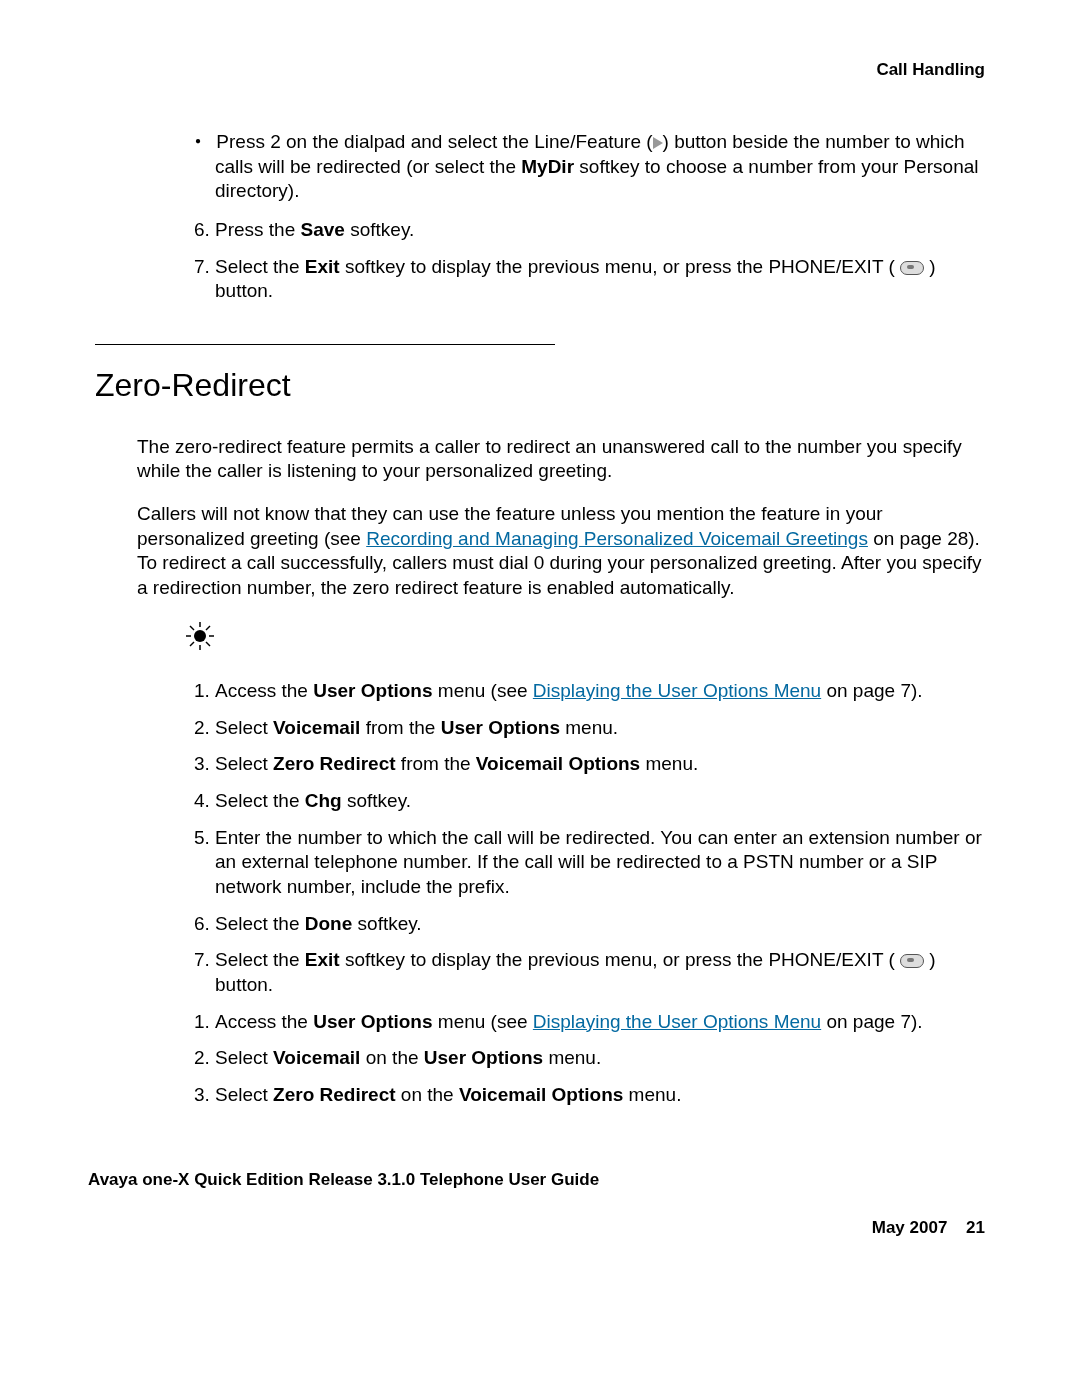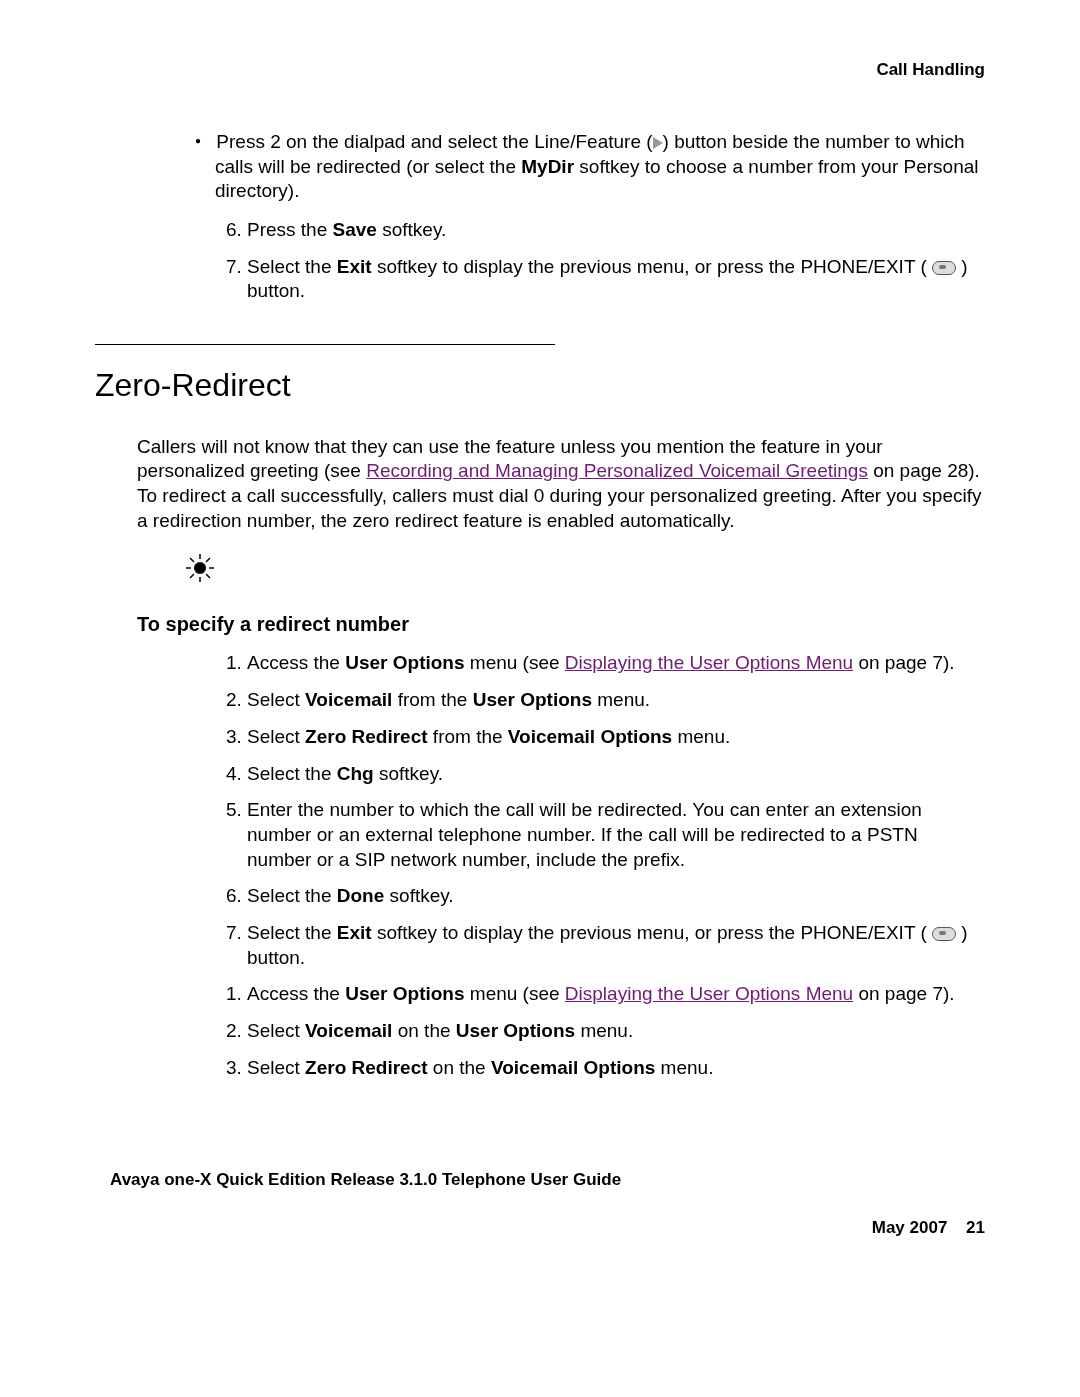--- a/index.html
+++ b/index.html
@@ -44,39 +44,38 @@
     margin-bottom: 14px;
   }
   ol.steps {
     list-style: decimal;
     padding-left: 120px;
     margin: 0;
   }
   ol.steps li {
     margin-bottom: 12px;
     padding-left: 0px;
-    margin-left: 32px;
   }
   hr.section-rule {
     border: none;
     border-top: 1px solid #000;
     width: 460px;
     margin: 40px 0 20px 0;
   }
   h1 {
     font-size: 32px;
     font-weight: normal;
     margin: 0 0 28px 0;
   }
   .para {
     margin: 0 0 18px 0;
     padding-left: 42px;
   }
   .link {
-    color: #701a75;
+    color: #0369a1;
     text-decoration: underline;
     cursor: pointer;
   }
   .tip-block {
     display: flex;
     gap: 10px;
     padding-left: 90px;
     margin-bottom: 28px;
     align-items: flex-start;
   }
@@ -89,21 +88,21 @@
     margin-bottom: 2px;
   }
   h3.sub {
     font-size: 20px;
     font-weight: bold;
     margin: 22px 0 14px 42px;
   }
   .footer {
     position: absolute;
     bottom: 50px;
-    left: 110px;
+    left: 88px;
     right: 95px;
     font-size: 17px;
     display: flex;
     justify-content: space-between;
   }
   .footer-left { font-weight: bold; }
   .footer-right { font-weight: bold; margin-top: 48px; }
   .pagenum { font-weight: bold; margin-left: 14px; }
   .inline-icon {
     display: inline-block;
@@ -159,40 +158,40 @@
       </li>
       <li>
         <span>Select the </span><b>Exit</b><span> softkey to display the previous menu, or press the PHONE/EXIT ( </span><span class="inline-icon"></span><span> ) button.</span>
       </li>
     </ol>
 
     <hr class="section-rule">
 
     <h1>Zero-Redirect</h1>
 
+    <p class="para">The zero-redirect feature permits a caller to redirect an unanswered call to the number you specify while the caller is listening to your personalized greeting.</p>
 
     <p class="para">
       <span>Callers will not know that they can use the feature unless you mention the feature in your personalized greeting (see </span><span class="link">Recording and Managing Personalized Voicemail Greetings</span><span> on page 28). To redirect a call successfully, callers must dial 0 during your personalized greeting. After you specify a redirection number, the zero redirect feature is enabled automatically.</span>
     </p>
 
     <div class="tip-block">
       <svg class="bulb-icon" width="30" height="30" viewBox="0 0 30 30">
         <circle cx="15" cy="15" r="6" fill="#000"></circle>
         <line x1="15" y1="1" x2="15" y2="6" stroke="#000" stroke-width="1.5"></line>
         <line x1="15" y1="24" x2="15" y2="29" stroke="#000" stroke-width="1.5"></line>
         <line x1="1" y1="15" x2="6" y2="15" stroke="#000" stroke-width="1.5"></line>
         <line x1="24" y1="15" x2="29" y2="15" stroke="#000" stroke-width="1.5"></line>
         <line x1="5" y1="5" x2="9" y2="9" stroke="#000" stroke-width="1.5"></line>
         <line x1="21" y1="21" x2="25" y2="25" stroke="#000" stroke-width="1.5"></line>
         <line x1="21" y1="9" x2="25" y2="5" stroke="#000" stroke-width="1.5"></line>
         <line x1="5" y1="25" x2="9" y2="21" stroke="#000" stroke-width="1.5"></line>
       </svg>
     </div>
 
-    <h3 class="sub">To specify a redirect number</h3>
 
     <ol class="steps">
       <li>
         <span>Access the </span><b>User Options</b><span> menu (see </span><span class="link">Displaying the User Options Menu</span><span> on page 7).</span>
       </li>
       <li>
         <span>Select </span><b>Voicemail</b><span> from the </span><b>User Options</b><span> menu.</span>
       </li>
       <li>
         <span>Select </span><b>Zero Redirect</b><span> from the </span><b>Voicemail Options</b><span> menu.</span>

